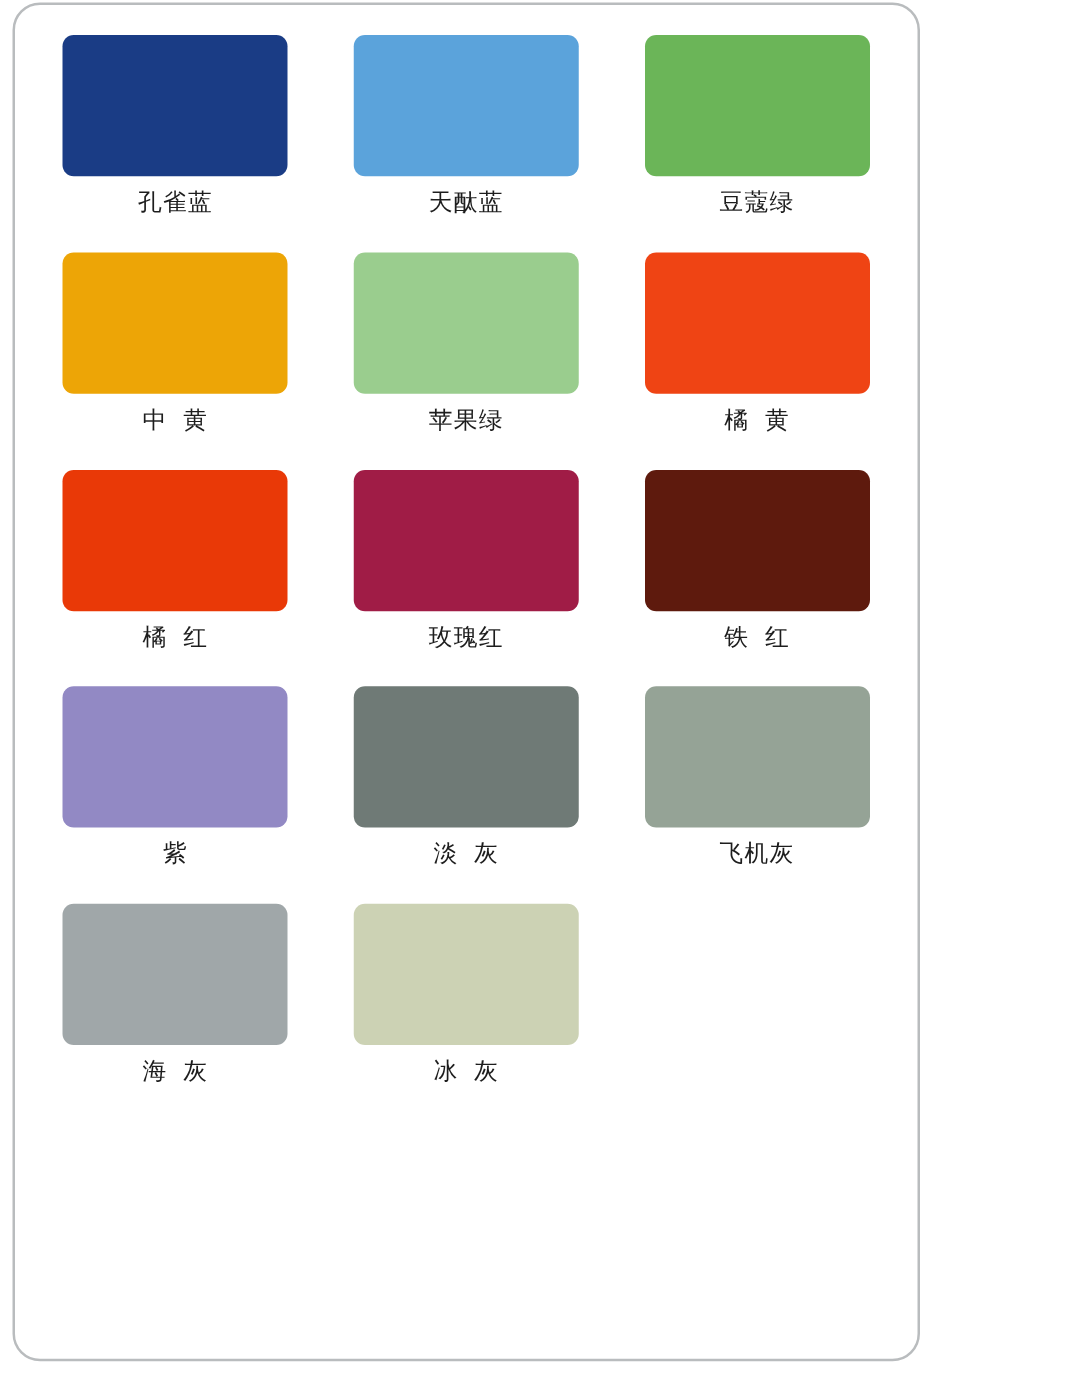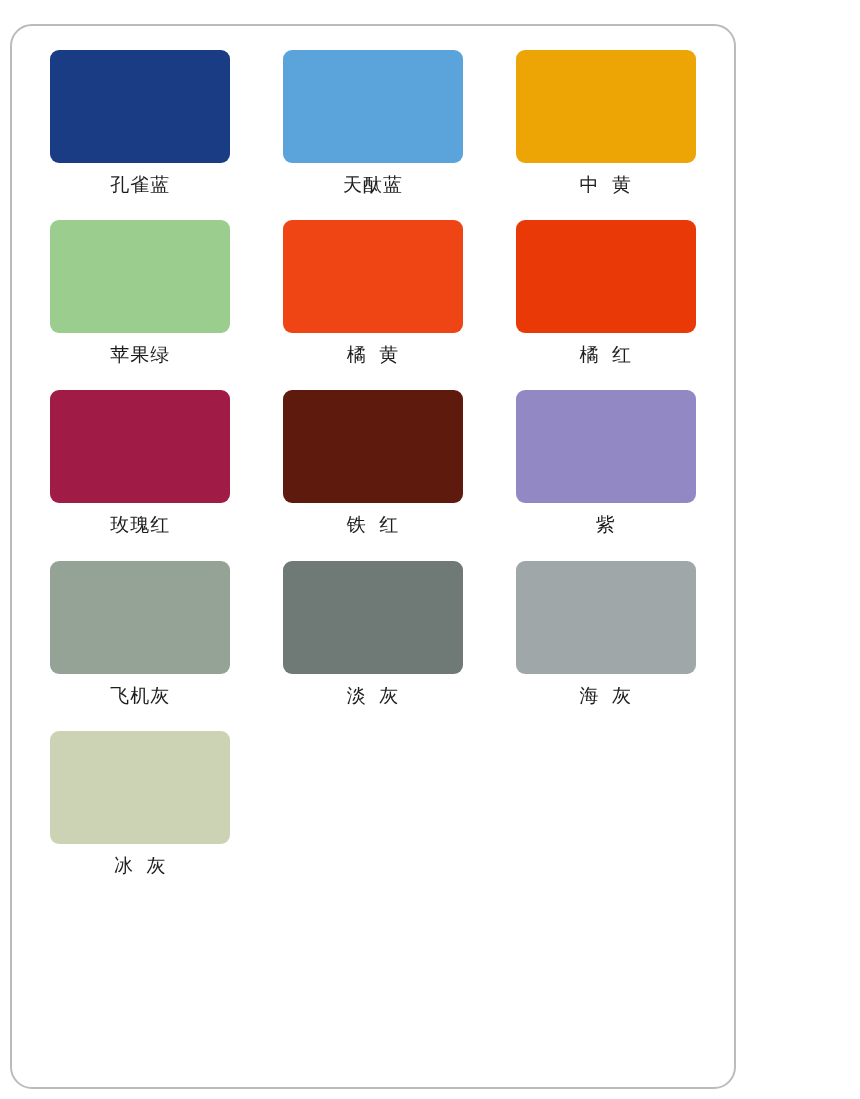--- a/index.html
+++ b/index.html
@@ -12,21 +12,21 @@
     height: 1099px;
     font-family: "Liberation Sans", "DejaVu Sans", sans-serif;
     overflow: hidden;
   }
   .page {
     position: relative;
     width: 746px;
     height: 1099px;
     background: #ffffff;
     box-sizing: border-box;
-    padding: 24px 10px 10px 10px;
+    padding: 2px 10px 10px 10px;
   }
   .card {
     width: 100%;
     height: 100%;
     box-sizing: border-box;
     background: #ffffff;
     border: 2px solid #b9bcbe;
     border-radius: 22px;
     padding: 24px 38px 16px 38px;
     display: flex;
@@ -73,20 +73,24 @@
     <div class="grid" id="swatch-grid">
         <div class="swatch-cell">
           <div class="chip" style="background: rgb(26, 60, 133);"></div>
           <div class="chip-label">孔雀蓝</div>
         </div>
         <div class="swatch-cell">
           <div class="chip" style="background: rgb(91, 163, 219);"></div>
           <div class="chip-label">天酞蓝</div>
         </div>
         <div class="swatch-cell">
+          <div class="chip" style="background: rgb(107, 181, 88);"></div>
+          <div class="chip-label">豆蔻绿</div>
+        </div>
+        <div class="swatch-cell">
           <div class="chip" style="background: rgb(237, 165, 6);"></div>
           <div class="chip-label">中  黄</div>
         </div>
         <div class="swatch-cell">
           <div class="chip" style="background: rgb(154, 205, 142);"></div>
           <div class="chip-label">苹果绿</div>
         </div>
         <div class="swatch-cell">
           <div class="chip" style="background: rgb(239, 68, 20);"></div>
           <div class="chip-label">橘  黄</div>
@@ -101,26 +105,26 @@
         </div>
         <div class="swatch-cell">
           <div class="chip" style="background: rgb(94, 26, 13);"></div>
           <div class="chip-label">铁  红</div>
         </div>
         <div class="swatch-cell">
           <div class="chip" style="background: rgb(146, 137, 196);"></div>
           <div class="chip-label">紫</div>
         </div>
         <div class="swatch-cell">
+          <div class="chip" style="background: rgb(111, 122, 118);"></div>
+          <div class="chip-label">淡  灰</div>
+        </div>
+        <div class="swatch-cell">
           <div class="chip" style="background: rgb(149, 163, 150);"></div>
           <div class="chip-label">飞机灰</div>
-        </div>
-        <div class="swatch-cell">
-          <div class="chip" style="background: rgb(111, 122, 118);"></div>
-          <div class="chip-label">淡  灰</div>
         </div>
         <div class="swatch-cell">
           <div class="chip" style="background: rgb(160, 167, 169);"></div>
           <div class="chip-label">海  灰</div>
         </div>
         <div class="swatch-cell">
           <div class="chip" style="background: rgb(204, 210, 180);"></div>
           <div class="chip-label">冰  灰</div>
         </div>
       </div>

